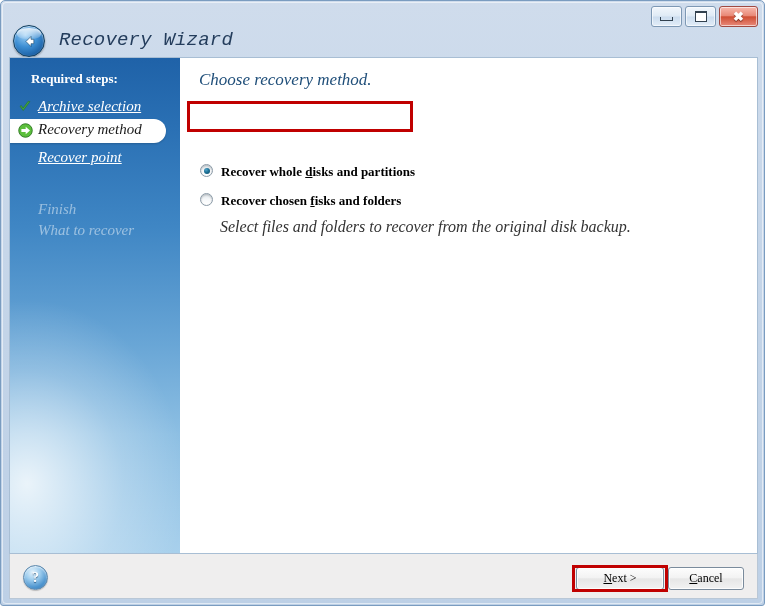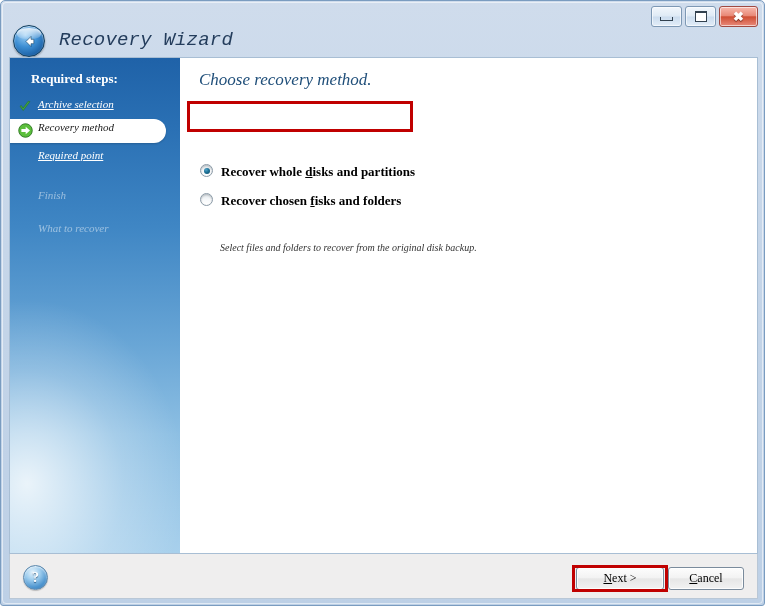--- a/index.html
+++ b/index.html
@@ -149,21 +149,21 @@
   }
   .step .step-icon {
     position: absolute;
     left: 7px; top: 3px;
     width: 16px; height: 16px;
     display: flex; align-items: center; justify-content: center;
   }
   .step .step-label {
     position: absolute;
     left: 28px; top: 2px;
-    font-size: 11px;
+    font-size: 15px;
     font-style: italic;
     font-family: "Liberation Serif", serif;
     white-space: nowrap;
   }
   .step.done .step-label {
     color: #ffffff;
     text-decoration: underline;
   }
   .step.active {
     background: #ffffff;
@@ -224,25 +224,24 @@
     font-weight: bold;
     color: #000000;
     font-family: "Liberation Serif", serif;
     white-space: nowrap;
   }
   .radio-label u { text-decoration: underline; }
 
   #option-description {
     position: absolute;
     left: 40px; top: 160px;
-    font-size: 10px;
+    font-size: 16px;
     font-style: italic;
     color: #333333;
     font-family: "Liberation Serif", serif;
-    margin-top: 24px;
   }
 
   
   .redbox {
     position: absolute;
     border: 3px solid #c00000;
     box-sizing: border-box;
     pointer-events: none;
   }
   #redbox-option { left: 186px; top: 100px; width: 226px; height: 31px; }
@@ -339,28 +338,28 @@
         <span class="step-icon">
           <svg width="15" height="15" viewBox="0 0 16 16">
             <circle cx="8" cy="8" r="7.2" fill="#5cbf3c" stroke="#2f7a23" stroke-width="1"></circle>
             <path d="M3.6 6.4 L8.2 6.4 L8.2 4 L12.8 8 L8.2 12 L8.2 9.6 L3.6 9.6 Z" fill="#ffffff"></path>
           </svg>
         </span>
         <span class="step-label">Recovery method</span>
       </div>
 
       <div class="step link" style="top:89px;">
-        <span class="step-label">Required point</span>
+        <span class="step-label">Recover point</span>
       </div>
 
       <div class="step disabled" style="top:121px;margin-top:41px;">
         <span class="step-label">What to recover</span>
       </div>
 
-      <div class="step disabled" style="top:129px;">
+      <div class="step disabled" style="top:141px;">
         <span class="step-label">Finish</span>
       </div>
 
     </div>
 
     <div id="content">
       <div id="content-title">Choose recovery method.</div>
 
       <div class="radio-row" style="top:106px;">
         <span class="radio-mark checked"></span>

